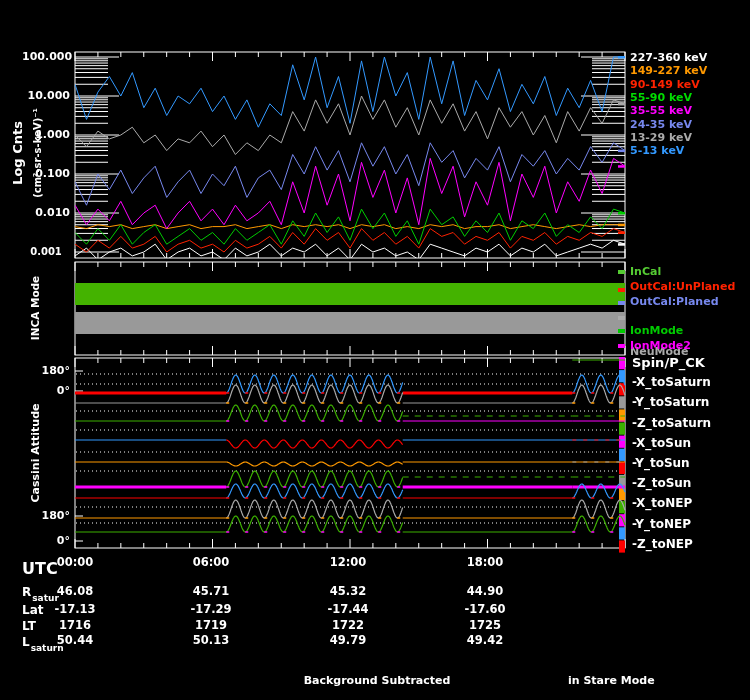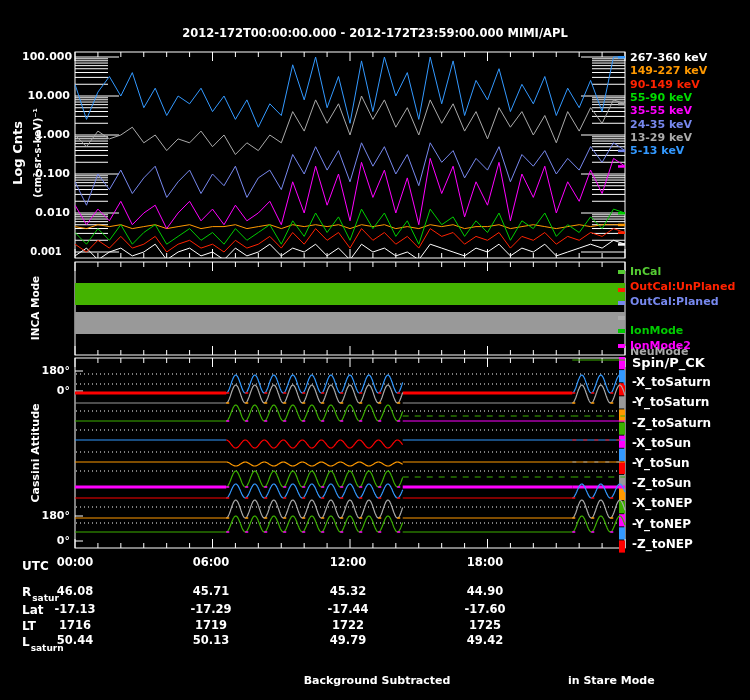--- a/index.html
+++ b/index.html
@@ -368,48 +368,47 @@
       <polyline points="572.3,518.0 572.8,517.9 573.2,517.6 573.7,517.1 574.1,516.4 574.6,515.5 575.0,514.5 575.5,513.4 576.0,512.2 576.4,510.9 576.9,509.5 577.3,508.1 577.8,506.8 578.2,505.5 578.7,504.3 579.2,503.2 579.6,502.2 580.1,501.4 580.5,500.8 581.0,500.3 581.5,500.1 581.9,500.0 582.4,500.2 582.8,500.5 583.3,501.1 583.7,501.8 584.2,502.7 584.7,503.7 585.1,504.9 585.6,506.2 586.0,507.5 586.5,508.8 587.0,510.2 587.4,511.5 587.9,512.8 588.3,514.0 588.8,515.1 589.2,516.0 589.7,516.8 590.2,517.4 590.6,517.8 591.1,518.0 591.5,518.0 592.0,517.8 592.5,517.4 592.9,516.8 593.4,516.0 593.8,515.1 594.3,514.0 594.7,512.8 595.2,511.5 595.7,510.2 596.1,508.8 596.6,507.5 597.0,506.2 597.5,504.9 598.0,503.7 598.4,502.7 598.9,501.8 599.3,501.1 599.8,500.5 600.2,500.2 600.7,500.0 601.2,500.1 601.6,500.3 602.1,500.8 602.5,501.4 603.0,502.2 603.5,503.2 603.9,504.3 604.4,505.5 604.8,506.8 605.3,508.1 605.7,509.5 606.2,510.9 606.7,512.2 607.1,513.4 607.6,514.5 608.0,515.5 608.5,516.4 609.0,517.1 609.4,517.6 609.9,517.9 610.3,518.0 610.8,517.9 611.2,517.6 611.7,517.1 612.2,516.4 612.6,515.5 613.1,514.5 613.5,513.4 614.0,512.2 614.5,510.9 614.9,509.5 615.4,508.1 615.8,506.8 616.3,505.5 616.7,504.3 617.2,503.2 617.7,502.2 618.1,501.4 618.6,500.8 619.0,500.3 619.5,500.1 620.0,500.0 620.4,500.2 620.9,500.5 621.3,501.1 621.8,501.8 622.2,502.7 622.7,503.7 623.2,504.9 623.6,506.2 624.1,507.5 624.5,508.8 625.0,510.2" fill="none" stroke="#aaaaaa" stroke-width="1.2" stroke-linejoin="round"></polyline>
       <line x1="572.2916666666667" y1="518" x2="625" y2="518" stroke="#ff9900" stroke-width="1.5" stroke-dasharray="3 16"></line>
       <line x1="75" y1="532" x2="226.24999999999997" y2="532" stroke="#3cb000" stroke-width="1"></line>
       <polyline points="226.2,532.0 226.7,531.9 227.2,531.6 227.6,531.2 228.1,530.6 228.5,529.8 229.0,528.9 229.5,527.9 229.9,526.8 230.4,525.7 230.8,524.5 231.3,523.2 231.7,522.1 232.2,520.9 232.7,519.8 233.1,518.8 233.6,518.0 234.0,517.3 234.5,516.7 235.0,516.3 235.4,516.1 235.9,516.0 236.3,516.1 236.8,516.5 237.2,516.9 237.7,517.6 238.2,518.4 238.6,519.3 239.1,520.4 239.5,521.5 240.0,522.6 240.5,523.8 240.9,525.1 241.4,526.2 241.8,527.4 242.3,528.4 242.7,529.4 243.2,530.2 243.7,530.9 244.1,531.4 244.6,531.8 245.0,532.0 245.5,532.0 246.0,531.8 246.4,531.4 246.9,530.9 247.3,530.2 247.8,529.4 248.2,528.4 248.7,527.4 249.2,526.2 249.6,525.1 250.1,523.8 250.5,522.6 251.0,521.5 251.5,520.4 251.9,519.3 252.4,518.4 252.8,517.6 253.3,516.9 253.7,516.5 254.2,516.1 254.7,516.0 255.1,516.1 255.6,516.3 256.0,516.7 256.5,517.3 257.0,518.0 257.4,518.8 257.9,519.8 258.3,520.9 258.8,522.1 259.2,523.2 259.7,524.5 260.2,525.7 260.6,526.8 261.1,527.9 261.5,528.9 262.0,529.8 262.5,530.6 262.9,531.2 263.4,531.6 263.8,531.9 264.3,532.0 264.7,531.9 265.2,531.6 265.7,531.2 266.1,530.6 266.6,529.8 267.0,528.9 267.5,527.9 268.0,526.8 268.4,525.7 268.9,524.5 269.3,523.2 269.8,522.1 270.2,520.9 270.7,519.8 271.2,518.8 271.6,518.0 272.1,517.3 272.5,516.7 273.0,516.3 273.5,516.1 273.9,516.0 274.4,516.1 274.8,516.5 275.3,516.9 275.7,517.6 276.2,518.4 276.7,519.3 277.1,520.4 277.6,521.5 278.0,522.6 278.5,523.8 279.0,525.1 279.4,526.2 279.9,527.4 280.3,528.4 280.8,529.4 281.2,530.2 281.7,530.9 282.2,531.4 282.6,531.8 283.1,532.0 283.5,532.0 284.0,531.8 284.5,531.4 284.9,530.9 285.4,530.2 285.8,529.4 286.3,528.4 286.7,527.4 287.2,526.2 287.7,525.1 288.1,523.8 288.6,522.6 289.0,521.5 289.5,520.4 290.0,519.3 290.4,518.4 290.9,517.6 291.3,516.9 291.8,516.5 292.2,516.1 292.7,516.0 293.2,516.1 293.6,516.3 294.1,516.7 294.5,517.3 295.0,518.0 295.5,518.8 295.9,519.8 296.4,520.9 296.8,522.1 297.3,523.2 297.7,524.5 298.2,525.7 298.7,526.8 299.1,527.9 299.6,528.9 300.0,529.8 300.5,530.6 301.0,531.2 301.4,531.6 301.9,531.9 302.3,532.0 302.8,531.9 303.2,531.6 303.7,531.2 304.2,530.6 304.6,529.8 305.1,528.9 305.5,527.9 306.0,526.8 306.5,525.7 306.9,524.5 307.4,523.2 307.8,522.1 308.3,520.9 308.7,519.8 309.2,518.8 309.7,518.0 310.1,517.3 310.6,516.7 311.0,516.3 311.5,516.1 312.0,516.0 312.4,516.1 312.9,516.5 313.3,516.9 313.8,517.6 314.2,518.4 314.7,519.3 315.2,520.4 315.6,521.5 316.1,522.6 316.5,523.8 317.0,525.1 317.5,526.2 317.9,527.4 318.4,528.4 318.8,529.4 319.3,530.2 319.7,530.9 320.2,531.4 320.7,531.8 321.1,532.0 321.6,532.0 322.0,531.8 322.5,531.4 323.0,530.9 323.4,530.2 323.9,529.4 324.3,528.4 324.8,527.4 325.2,526.2 325.7,525.1 326.2,523.8 326.6,522.6 327.1,521.5 327.5,520.4 328.0,519.3 328.5,518.4 328.9,517.6 329.4,516.9 329.8,516.5 330.3,516.1 330.7,516.0 331.2,516.1 331.7,516.3 332.1,516.7 332.6,517.3 333.0,518.0 333.5,518.8 334.0,519.8 334.4,520.9 334.9,522.1 335.3,523.2 335.8,524.5 336.2,525.7 336.7,526.8 337.2,527.9 337.6,528.9 338.1,529.8 338.5,530.6 339.0,531.2 339.5,531.6 339.9,531.9 340.4,532.0 340.8,531.9 341.3,531.6 341.7,531.2 342.2,530.6 342.7,529.8 343.1,528.9 343.6,527.9 344.0,526.8 344.5,525.7 345.0,524.5 345.4,523.2 345.9,522.1 346.3,520.9 346.8,519.8 347.2,518.8 347.7,518.0 348.2,517.3 348.6,516.7 349.1,516.3 349.5,516.1 350.0,516.0 350.5,516.1 350.9,516.5 351.4,516.9 351.8,517.6 352.3,518.4 352.7,519.3 353.2,520.4 353.7,521.5 354.1,522.6 354.6,523.8 355.0,525.1 355.5,526.2 356.0,527.4 356.4,528.4 356.9,529.4 357.3,530.2 357.8,530.9 358.2,531.4 358.7,531.8 359.2,532.0 359.6,532.0 360.1,531.8 360.5,531.4 361.0,530.9 361.5,530.2 361.9,529.4 362.4,528.4 362.8,527.4 363.3,526.2 363.7,525.1 364.2,523.8 364.7,522.6 365.1,521.5 365.6,520.4 366.0,519.3 366.5,518.4 367.0,517.6 367.4,516.9 367.9,516.5 368.3,516.1 368.8,516.0 369.2,516.1 369.7,516.3 370.2,516.7 370.6,517.3 371.1,518.0 371.5,518.8 372.0,519.8 372.5,520.9 372.9,522.1 373.4,523.2 373.8,524.5 374.3,525.7 374.7,526.8 375.2,527.9 375.7,528.9 376.1,529.8 376.6,530.6 377.0,531.2 377.5,531.6 378.0,531.9 378.4,532.0 378.9,531.9 379.3,531.6 379.8,531.2 380.2,530.6 380.7,529.8 381.2,528.9 381.6,527.9 382.1,526.8 382.5,525.7 383.0,524.5 383.5,523.2 383.9,522.1 384.4,520.9 384.8,519.8 385.3,518.8 385.7,518.0 386.2,517.3 386.7,516.7 387.1,516.3 387.6,516.1 388.0,516.0 388.5,516.1 389.0,516.5 389.4,516.9 389.9,517.6 390.3,518.4 390.8,519.3 391.2,520.4 391.7,521.5 392.2,522.6 392.6,523.8 393.1,525.1 393.5,526.2 394.0,527.4 394.5,528.4 394.9,529.4 395.4,530.2 395.8,530.9 396.3,531.4 396.7,531.8 397.2,532.0 397.7,532.0 398.1,531.8 398.6,531.4 399.0,530.9 399.5,530.2 400.0,529.4 400.4,528.4 400.9,527.4 401.3,526.2 401.8,525.1 402.2,523.8 402.7,522.6" fill="none" stroke="#3cb000" stroke-width="1.2" stroke-linejoin="round"></polyline>
       <line x1="226.24999999999997" y1="532" x2="402.7083333333333" y2="532" stroke="#ff00ff" stroke-width="1.5" stroke-dasharray="3 16"></line>
       <line x1="402.7083333333333" y1="532" x2="572.2916666666667" y2="532" stroke="#3cb000" stroke-width="1"></line>
       <polyline points="572.3,532.0 572.8,531.9 573.2,531.6 573.7,531.2 574.1,530.6 574.6,529.8 575.0,528.9 575.5,527.9 576.0,526.8 576.4,525.7 576.9,524.5 577.3,523.2 577.8,522.1 578.2,520.9 578.7,519.8 579.2,518.8 579.6,518.0 580.1,517.3 580.5,516.7 581.0,516.3 581.5,516.1 581.9,516.0 582.4,516.1 582.8,516.5 583.3,516.9 583.7,517.6 584.2,518.4 584.7,519.3 585.1,520.4 585.6,521.5 586.0,522.6 586.5,523.8 587.0,525.1 587.4,526.2 587.9,527.4 588.3,528.4 588.8,529.4 589.2,530.2 589.7,530.9 590.2,531.4 590.6,531.8 591.1,532.0 591.5,532.0 592.0,531.8 592.5,531.4 592.9,530.9 593.4,530.2 593.8,529.4 594.3,528.4 594.7,527.4 595.2,526.2 595.7,525.1 596.1,523.8 596.6,522.6 597.0,521.5 597.5,520.4 598.0,519.3 598.4,518.4 598.9,517.6 599.3,516.9 599.8,516.5 600.2,516.1 600.7,516.0 601.2,516.1 601.6,516.3 602.1,516.7 602.5,517.3 603.0,518.0 603.5,518.8 603.9,519.8 604.4,520.9 604.8,522.1 605.3,523.2 605.7,524.5 606.2,525.7 606.7,526.8 607.1,527.9 607.6,528.9 608.0,529.8 608.5,530.6 609.0,531.2 609.4,531.6 609.9,531.9 610.3,532.0 610.8,531.9 611.2,531.6 611.7,531.2 612.2,530.6 612.6,529.8 613.1,528.9 613.5,527.9 614.0,526.8 614.5,525.7 614.9,524.5 615.4,523.2 615.8,522.1 616.3,520.9 616.7,519.8 617.2,518.8 617.7,518.0 618.1,517.3 618.6,516.7 619.0,516.3 619.5,516.1 620.0,516.0 620.4,516.1 620.9,516.5 621.3,516.9 621.8,517.6 622.2,518.4 622.7,519.3 623.2,520.4 623.6,521.5 624.1,522.6 624.5,523.8 625.0,525.1" fill="none" stroke="#3cb000" stroke-width="1.2" stroke-linejoin="round"></polyline>
       <line x1="572.2916666666667" y1="532" x2="625" y2="532" stroke="#ff00ff" stroke-width="1.5" stroke-dasharray="3 16"></line>
     </svg>
   <div id="overlay">
-    <div class="t ctr" style="left:375px;top:27px;font-size:11.5px">2012-172T00:00:00.000 - 2012-172T23:59:00.000 MIMI/APL</div>
 
     <div class="t rot" style="left:18px;top:153px;font-size:13px">Log Cnts</div>
     <div class="t rot" style="left:37px;top:153px;font-size:10px">(cm²-sr-s-keV)⁻¹</div>
     <div class="t rot" style="left:36px;top:308px;font-size:10.5px">INCA Mode</div>
     <div class="t rot" style="left:36px;top:453px;font-size:11px">Cassini Attitude</div>
 
-    <div class="t" style="left:22px;top:560px;font-size:12px">UTC</div>
+    <div class="t" style="left:22px;top:560px;font-size:16px">UTC</div>
     <div class="t" style="left:22px;top:586px;font-size:12px"><span>R</span><span class="sub">satur</span></div>
     <div class="t" style="left:22px;top:604px;font-size:12px">Lat</div>
     <div class="t" style="left:22px;top:620px;font-size:12px">LT</div>
     <div class="t" style="left:22px;top:636px;font-size:12px"><span>L</span><span class="sub">saturn</span></div>
 
     <div class="t ctr" style="left:377px;top:675px;font-size:11px">Background Subtracted</div>
     <div class="t" style="left:568px;top:675px;font-size:11px">in Stare Mode</div>
 
     <div id="dyn">
         <div class="t" style="left: 22px; top: 51px; width: 48px; text-align: right; font-size: 11px;">100.000</div>
         <div class="t" style="left: 22px; top: 90px; width: 48px; text-align: right; font-size: 11px;">10.000</div>
         <div class="t" style="left: 22px; top: 129px; width: 48px; text-align: right; font-size: 11px;">1.000</div>
         <div class="t" style="left: 22px; top: 168px; width: 48px; text-align: right; font-size: 11px;">0.100</div>
         <div class="t" style="left: 22px; top: 207px; width: 48px; text-align: right; font-size: 11px;">0.010</div>
         <div class="t" style="left: 22px; top: 246px; width: 48px; text-align: center; font-size: 10px;">0.001</div>
         <div class="t" style="left: 22px; top: 365px; width: 48px; text-align: right; font-size: 11px;">180°</div>
         <div class="t" style="left: 22px; top: 385px; width: 48px; text-align: right; font-size: 11px;">0°</div>
         <div class="t" style="left: 22px; top: 510px; width: 48px; text-align: right; font-size: 11px;">180°</div>
         <div class="t" style="left: 22px; top: 535px; width: 48px; text-align: right; font-size: 11px;">0°</div>
-        <div class="t" style="left: 630px; top: 52px; font-size: 11px; color: rgb(255, 255, 255);">267-360 keV</div>
+        <div class="t" style="left: 630px; top: 52px; font-size: 11px; color: rgb(255, 255, 255);">227-360 keV</div>
         <div class="t" style="left: 630px; top: 65.35px; font-size: 11px; color: rgb(255, 153, 0);">149-227 keV</div>
         <div class="t" style="left: 630px; top: 78.7px; font-size: 11px; color: rgb(255, 34, 0);">90-149 keV</div>
         <div class="t" style="left: 630px; top: 92.05px; font-size: 11px; color: rgb(0, 221, 0);">55-90 keV</div>
         <div class="t" style="left: 630px; top: 105.4px; font-size: 11px; color: rgb(255, 0, 255);">35-55 keV</div>
         <div class="t" style="left: 630px; top: 118.75px; font-size: 11px; color: rgb(119, 136, 238);">24-35 keV</div>
         <div class="t" style="left: 630px; top: 132.1px; font-size: 11px; color: rgb(170, 170, 170);">13-29 keV</div>
         <div class="t" style="left: 630px; top: 145.45px; font-size: 11px; color: rgb(51, 153, 255);">5-13 keV</div>
         <div class="t" style="left: 630px; top: 266px; font-size: 11px; color: rgb(85, 204, 51);">InCal</div>
         <div class="t" style="left: 630px; top: 280.8px; font-size: 11px; color: rgb(255, 34, 0);">OutCal:UnPlaned</div>
         <div class="t" style="left: 630px; top: 295.6px; font-size: 11px; color: rgb(119, 136, 238);">OutCal:Planed</div>

